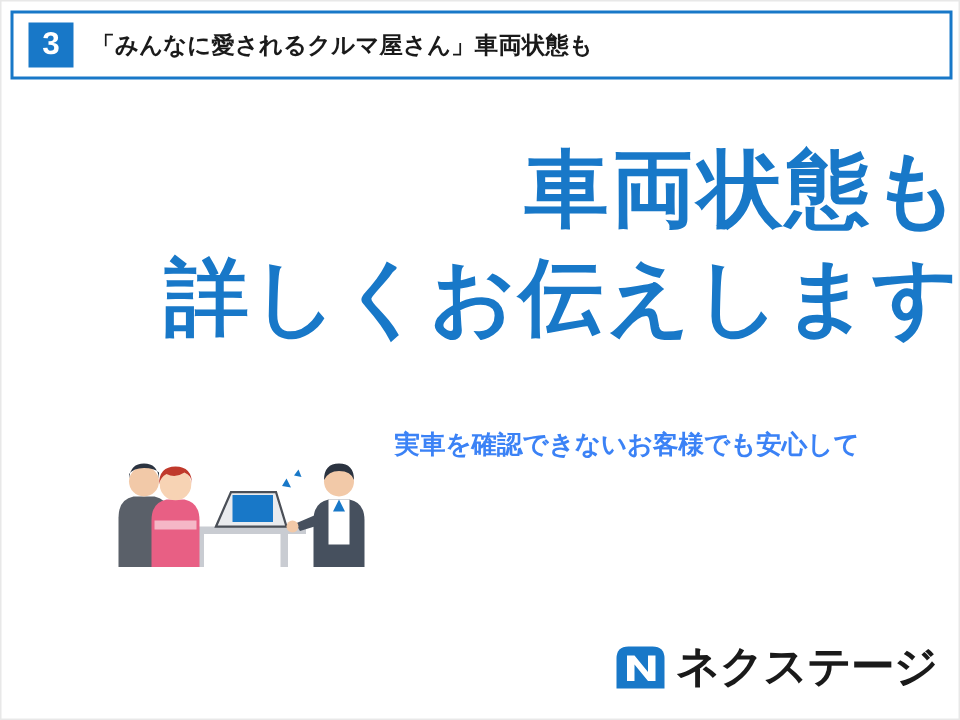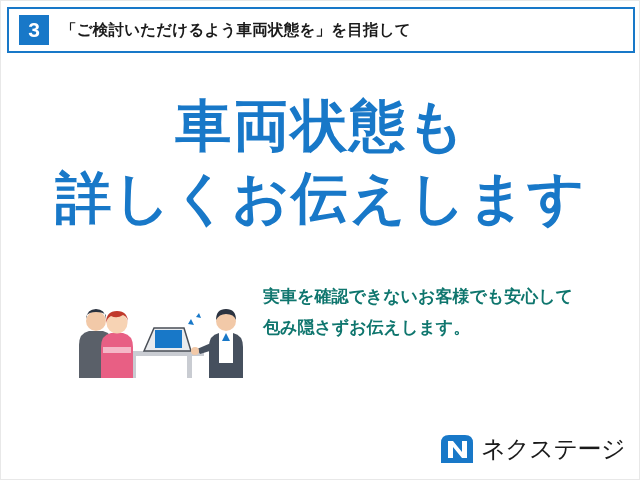--- a/index.html
+++ b/index.html
@@ -55,21 +55,21 @@
     color: #1a1a1a;
     letter-spacing: 0.2px;
     white-space: nowrap;
   }
   
   .headline {
     position: absolute;
     left: 0;
     top: 92px;
     width: 640px;
-    text-align: center;
+    text-align: right;
     color: #1878c8;
     font-weight: bold;
     font-family: "Liberation Sans", sans-serif;
   }
   .headline .line1 {
     display: block;
     font-size: 56px;
     line-height: 66px;
     letter-spacing: 2px;
   }
@@ -87,21 +87,21 @@
     top: 272px;
     width: 200px;
     height: 115px;
   }
   
   .body-copy {
     position: absolute;
     left: 262px;
     top: 280px;
     width: 350px;
-    color: #0f766e;
+    color: #3b82f6;
     font-size: 17px;
     line-height: 31px;
     font-weight: bold;
     text-align: left;
     font-family: "Liberation Sans", sans-serif;
   }
   .body-copy div {
     white-space: nowrap;
   }
   
@@ -112,35 +112,35 @@
     display: flex;
     align-items: center;
   }
   .logo-mark {
     width: 36px;
     height: 32px;
     margin-right: 6px;
     flex: 0 0 auto;
   }
   .logo-text {
-    font-size: 24px;
-    font-weight: normal;
+    font-size: 29px;
+    font-weight: bold;
     color: #1a1a1a;
     letter-spacing: -0.5px;
     font-family: "Liberation Sans", sans-serif;
   }
 </style>
 </head>
 <body>
 
 <div class="page">
 
   <div class="header">
     <div class="step-badge">3</div>
-    <div class="header-text">「ご検討いただけるよう車両状態を」を目指して</div>
+    <div class="header-text">「みんなに愛されるクルマ屋さん」車両状態も</div>
   </div>
 
   <div class="headline">
     <span class="line1">車両状態も</span>
     <span class="line2">詳しくお伝えします</span>
   </div>
 
   <div class="illustration">
     <svg viewBox="0 0 200 115" width="200" height="115" xmlns="http://www.w3.org/2000/svg">
 
@@ -171,21 +171,20 @@
       <path d="M152 70 L138 76 L141 81 L154 77 Z" fill="#46505e"></path>
       <circle cx="136" cy="78" r="4" fill="#f2c9a8"></circle>
 
       <path d="M132 46 l3 6 l-6 -1 z" fill="#1878c8"></path>
       <path d="M140 40 l2 5 l-5 -1 z" fill="#1878c8"></path>
     </svg>
   </div>
 
   <div class="body-copy">
     <div>実車を確認できないお客様でも安心して</div>
-    <div>包み隠さずお伝えします。</div>
   </div>
 
   <div class="footer">
     <span class="logo-mark">
       <svg viewBox="0 0 36 32" width="36" height="32" xmlns="http://www.w3.org/2000/svg">
         <path d="M2 30 L2 10 Q2 2 10 2 L26 2 Q34 2 34 10 L34 30 Z" fill="#1878c8"></path>
         <path d="M9 25 L9 8 L14 8 L23 19 L23 8 L28 8 L28 25 L23 25 L14 14 L14 25 Z" fill="#ffffff"></path>
       </svg>
     </span>
     <span class="logo-text">ネクステージ</span>

